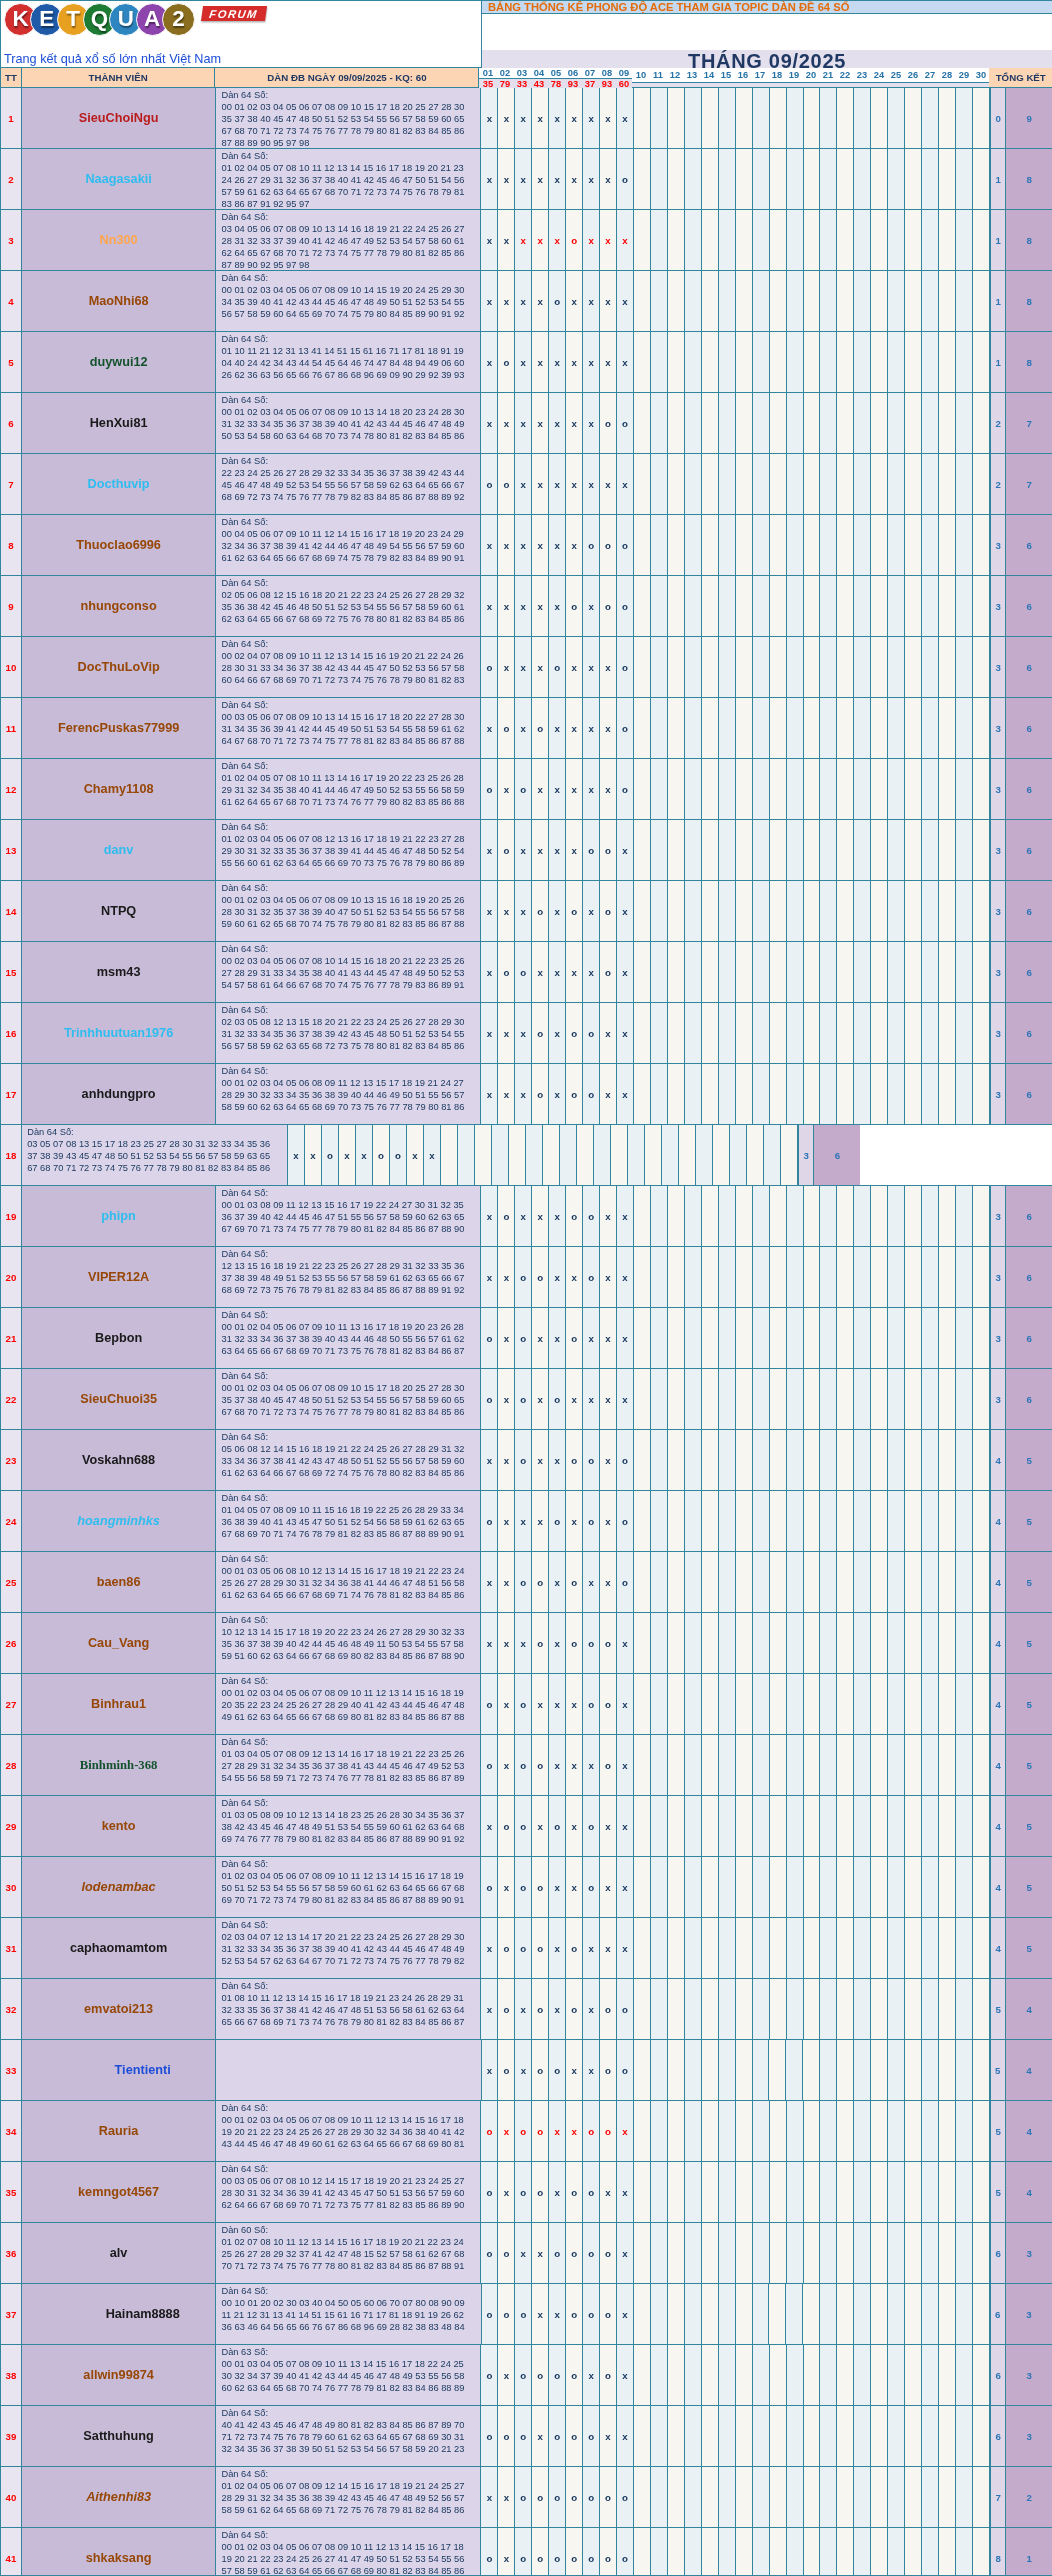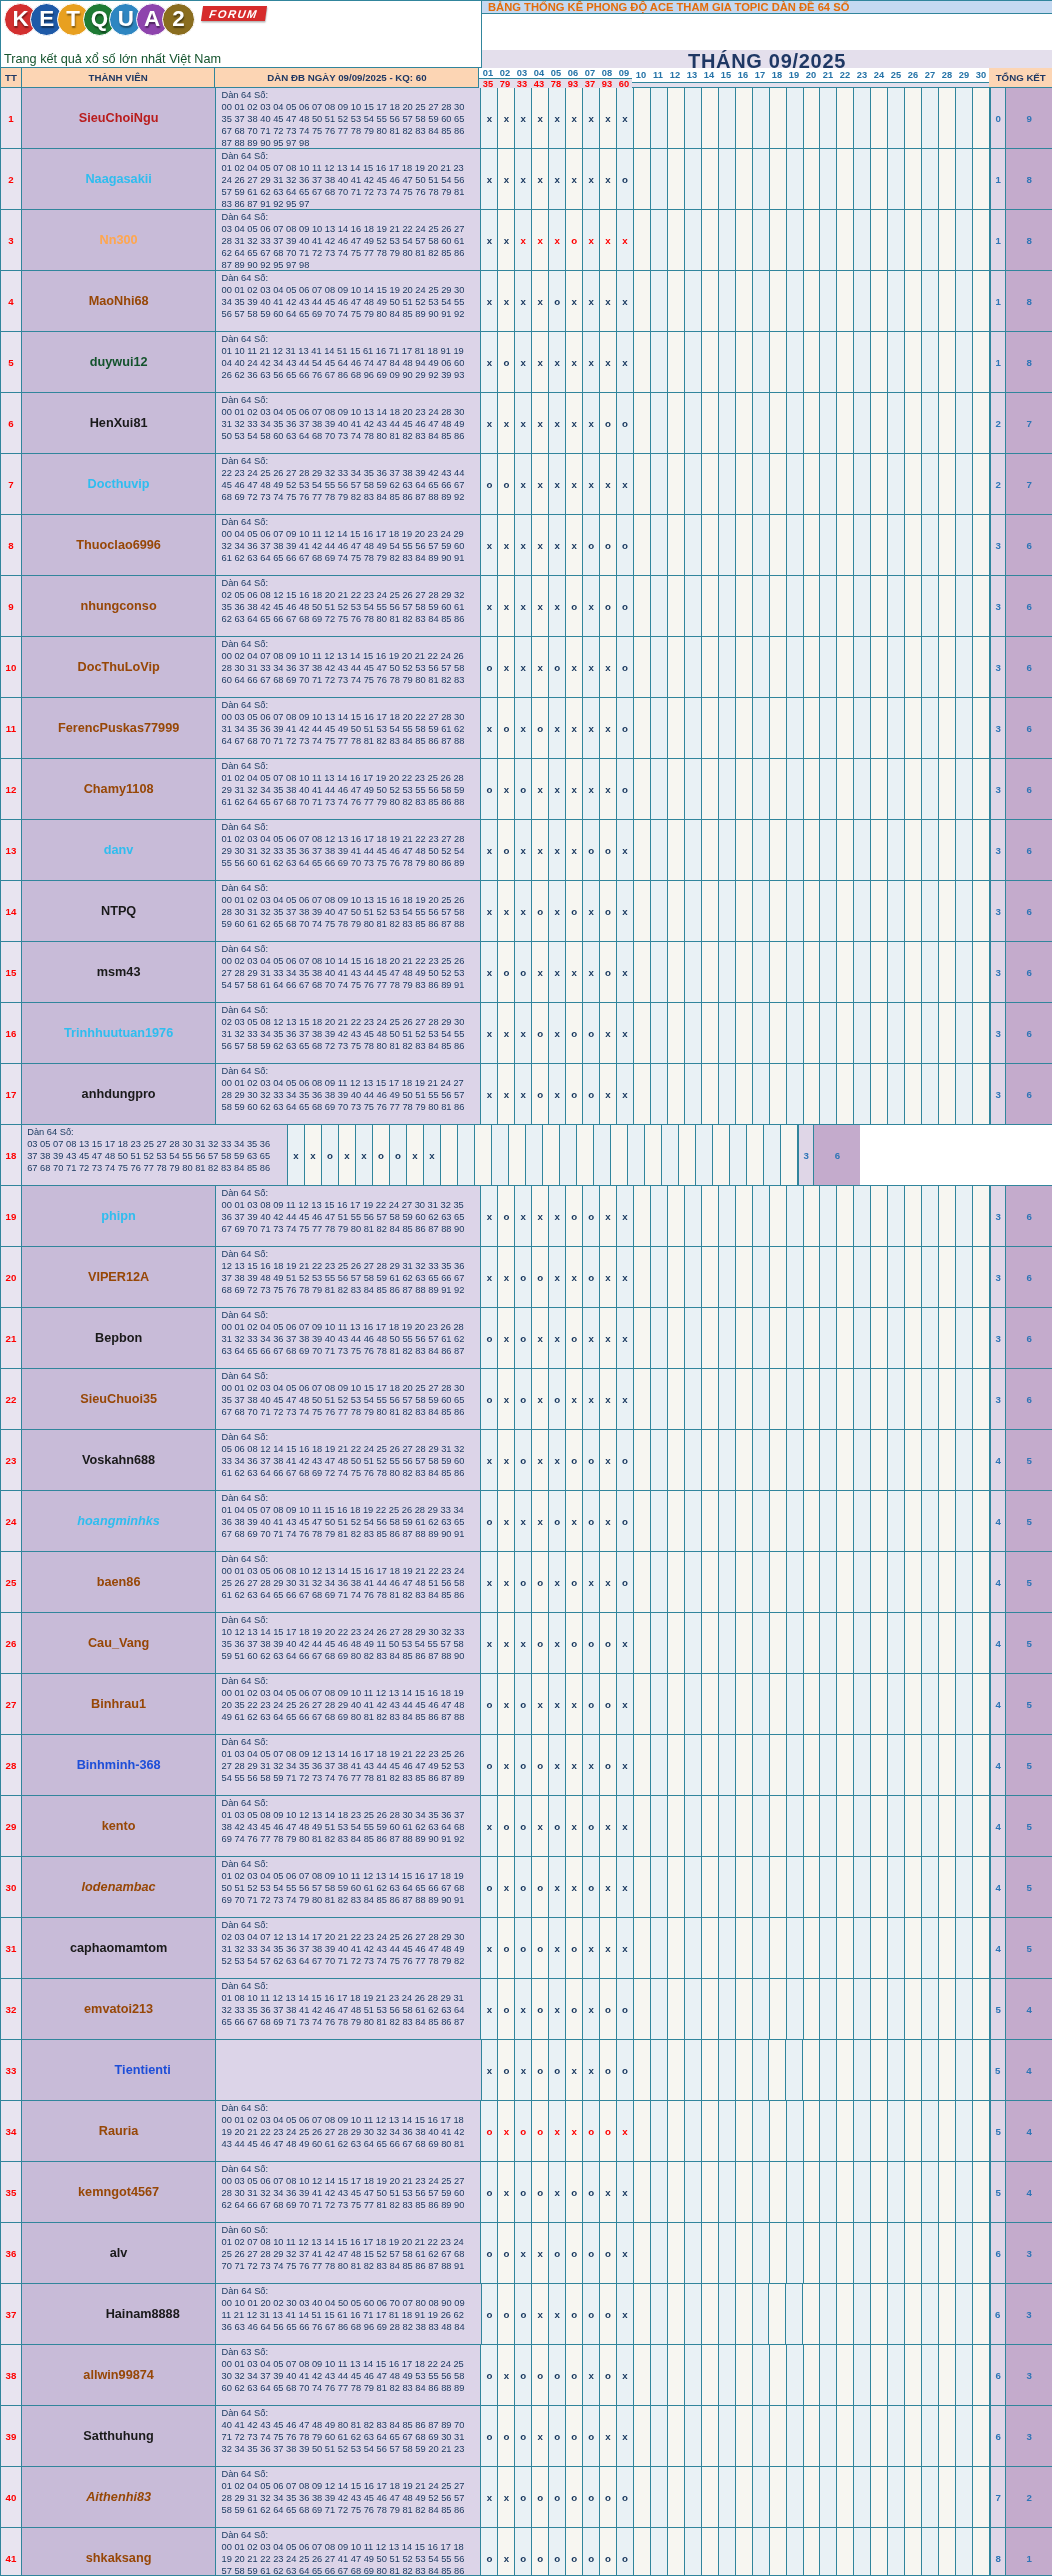--- a/index.html
+++ b/index.html
@@ -9,21 +9,21 @@
   
   .top { display:flex; height:66px; }
   .top-left { width:481px; position:relative; background:#fff; border-right:1.5px solid #31859C; }
   .logo { position:absolute; top:1.5px; left:3px; display:flex; align-items:center; }
   .logo .ball { width:33px; height:33px; border-radius:50%; color:#fff; font-weight:bold;
     font-size:22.4px; display:flex; align-items:center; justify-content:center;
     margin-right:-6.7px; text-shadow:0.7px 1.5px 1.5px rgba(0,0,0,.45); border:1.5px solid #fff; }
   .forum-badge { margin-left:13.4px; margin-top:-10.4px; background:#D62B2B; color:#fff;
     font-style:italic; font-weight:bold; font-size:11.2px; padding:1.5px 7.5px;
     transform:skewX(-8deg); letter-spacing:1.5px; box-shadow:0.7px 1.5px 1.5px rgba(0,0,0,.3); }
-  .slogan { position:absolute; left:3px; bottom:1.5px; font-size:12.7px; color:#14532d; }
+  .slogan { position:absolute; left:3px; bottom:1.5px; font-size:12.7px; color:#1d4ed8; }
   .top-right { flex:1; display:flex; flex-direction:column;gap:36px; }
   .banner { height:22.4px; background:#C5D9F1; border-bottom:1.5px solid #31859C;
     color:#E36C0A; font-weight:bold; font-size:11.2px; display:flex; align-items:center; padding-left:6px; }
   .month { flex:1; background:#E4DFEC; color:#1F3864; font-weight:bold; font-size:20px;
     display:flex; align-items:center; justify-content:center; letter-spacing:0.7px; }
   .hrow { display:flex; height:20px; border-top:1.5px solid #31859C; }
   .hd-tt, .hd-member, .hd-dan, .hd-tk { background:#FCD5B4; color:#1F3864; font-weight:bold;
     font-size:9.7px; display:flex; align-items:center; justify-content:center; border-right:1.5px solid #31859C; }
   .hd-tt { width:21px; }
   .hd-member { width:195px; }
@@ -1339,21 +1339,21 @@
         <div class="c-day even"></div>
         <div class="c-day odd"></div>
         <div class="c-day even"></div>
         <div class="c-day odd"></div>
         <div class="c-day even"></div>
         <div class="c-tk1">4</div>
         <div class="c-tk2">5</div>
       </div>
       <div class="row">
         <div class="c-tt">28</div>
-        <div class="c-name" style="color: #1d4ed8;">Binhminh-368</div>
+        <div class="c-name" style="color: #14532d; font-family: Liberation Serif, serif;">Binhminh-368</div>
         <div class="c-dan">
           <div>Dàn 64 Số:</div>
           <div>01 03 04 05 07 08 09 12 13 14 16 17 18 19 21 22 23 25 26</div>
           <div>27 28 29 31 32 34 35 36 37 38 41 43 44 45 46 47 49 52 53</div>
           <div>54 55 56 58 59 71 72 73 74 76 77 78 81 82 83 85 86 87 89</div>
         </div>
         <div class="c-day odd">o</div>
         <div class="c-day even">x</div>
         <div class="c-day odd">o</div>
         <div class="c-day even">o</div>

